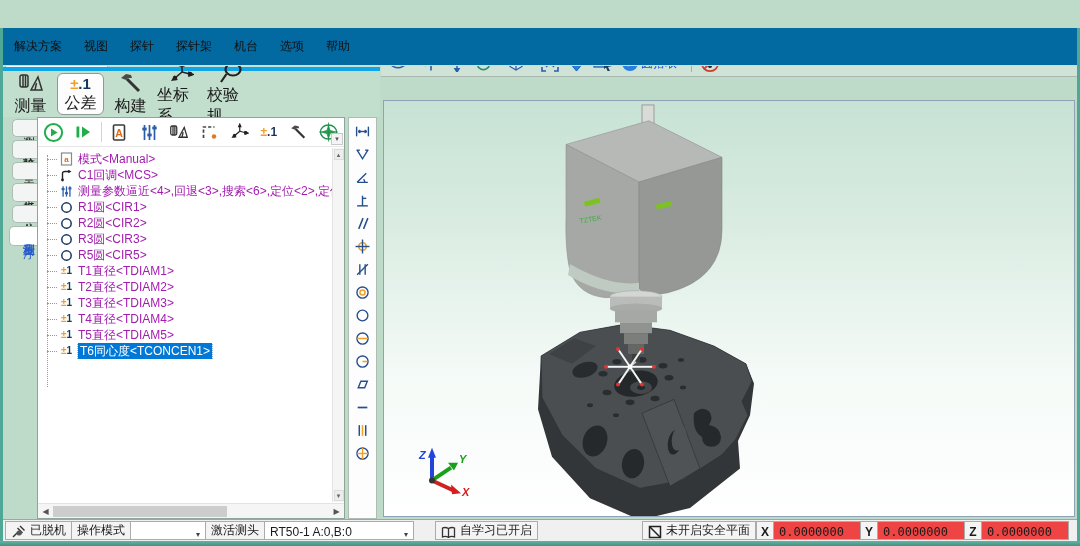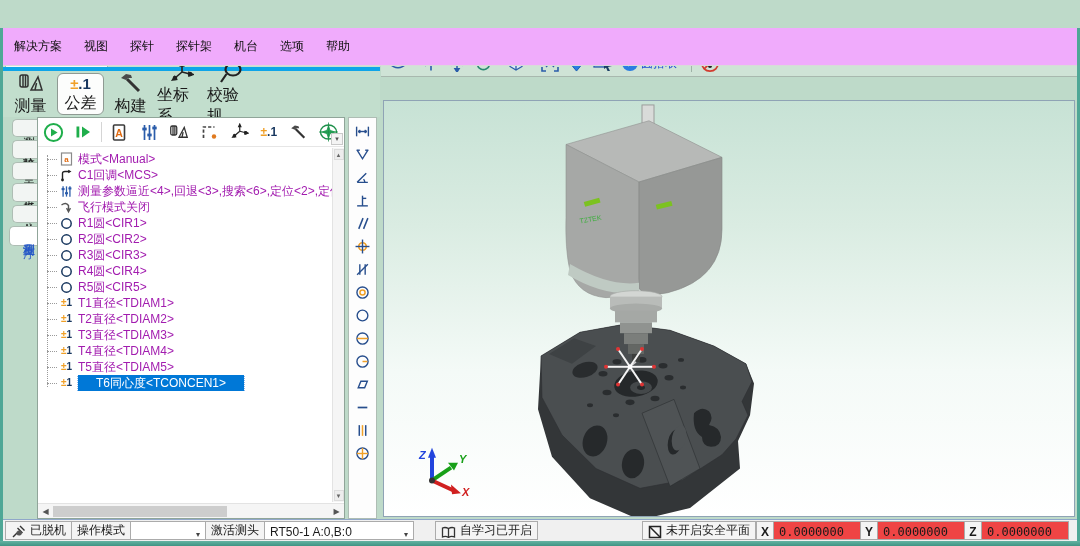--- a/index.html
+++ b/index.html
@@ -9,21 +9,21 @@
   .frame-l,.frame-r{position:absolute;top:28px;bottom:0;width:3px;background:#4fa796;z-index:5}
   .frame-l{left:0}.frame-r{right:0}
   .frame-b{position:absolute;left:0;right:0;bottom:0;height:5px;background:linear-gradient(#63b3a2,#3f9484);z-index:6}
   
   .titlebar{position:absolute;top:0;left:0;right:0;height:28px;background:linear-gradient(#2e8577,#74bfae);display:flex;align-items:center;z-index:4}
   .app-icon{margin-left:5px;width:18px;height:18px;display:flex}
   .title{position:absolute;left:0;right:0;text-align:center;color:#fff;font-size:12px;pointer-events:none}
   .win-btns{margin-left:auto;display:flex;z-index:2;margin-right:4px}
   .win-btn{width:30px;height:22px;display:flex;align-items:center;justify-content:center;color:#fff;font-size:12px;font-weight:bold}
   
-  .menubar{position:absolute;top:28px;left:3px;right:3px;height:38px;background:#f0abfc;display:flex;align-items:center;border-bottom:1px solid #d9d9d9;z-index:3}
+  .menubar{position:absolute;top:28px;left:3px;right:3px;height:38px;background:#0369a1;display:flex;align-items:center;border-bottom:1px solid #d9d9d9;z-index:3}
   .menu-item{padding:0 11px;height:100%;display:flex;align-items:center;color:#111}
   
   .lp{position:absolute;left:3px;top:50px;width:377px;bottom:27px}
   .lp-tabrow{height:21px;display:flex;border-bottom:4px solid #0ea5e9;background:#c6e0d1}
   .lp-tab{display:flex;align-items:center;gap:5px;background:#f5f8f6;border:1px solid #a8b8ae;border-bottom:none;padding:0 28px 0 8px;border-radius:2px 2px 0 0;margin-left:2px}
   .ribbon{height:46px;display:flex;align-items:center;padding-left:4px;gap:3px;background:#c2decd}
   .rib-btn{width:47px;height:42px;display:flex;flex-direction:column;align-items:center;justify-content:center;gap:1px}
   .rib-btn .icn{height:23px;display:flex;align-items:center}
   .rib-btn.active{background:#fcfdfc;border:1px solid #8f9a93;border-radius:6px}
   .rib-label{font-size:16px}
@@ -35,21 +35,21 @@
   .tree-toolbar{height:29px;border-bottom:1px solid #e6e6e6;display:flex;align-items:center;padding:0 3px;gap:5px;position:relative;flex:none}
   .tt-btn{width:25px;height:25px;display:flex;align-items:center;justify-content:center}
   .tt-sep{width:1px;height:20px;background:#d5d5d5}
   .tt-overflow{position:absolute;right:1px;bottom:1px;width:12px;height:12px;border:1px solid #c9c9c9;font-size:7px;display:flex;align-items:center;justify-content:center;color:#555;background:#f4f4f4}
   .tree{flex:1;overflow:hidden;padding:4px 0 0 6px;position:relative}
   .tree::before{content:"";position:absolute;left:9px;top:8px;height:232px;border-left:1px dotted #9a9a9a}
   .tree-row{height:16px;display:flex;align-items:center;white-space:nowrap;position:relative;padding-left:15px;overflow:hidden}
   .tree-row::before{content:"";position:absolute;left:3px;top:50%;width:10px;border-top:1px dotted #9a9a9a}
   .tree-row .icn{width:15px;height:14px;display:inline-flex;align-items:center;justify-content:center;margin-right:4px;flex:none}
   .tree-label{font-size:12px;color:#a21caf}
-  .tree-row.selected .tree-label{background:#0078d7;color:#fff;outline:1px dotted #8fb8e8;padding:0 18px}
+  .tree-row.selected .tree-label{background:#0078d7;color:#fff;outline:1px dotted #8fb8e8;padding:0 2px}
   .vscroll{position:absolute;right:0;top:30px;bottom:16px;width:12px;background:#f5f5f5;border-left:1px solid #e3e3e3;display:flex;flex-direction:column;justify-content:space-between;align-items:center;padding:1px 0}
   .varrow{width:10px;height:11px;font-size:6px;color:#666;display:flex;align-items:center;justify-content:center;background:#ededed;border:1px solid #dcdcdc}
   .hscroll{height:15px;border-top:1px solid #e3e3e3;display:flex;align-items:center;background:#f5f5f5;flex:none}
   .harrow{width:15px;height:13px;display:flex;align-items:center;justify-content:center;font-size:8px;color:#555}
   .hthumb{height:11px;background:#cdcdcd;width:57%}
   .gdt-strip{position:absolute;right:3px;top:0;width:29px;bottom:0;background:#fdfdfd;border:1px solid #aebdb4;display:flex;flex-direction:column;align-items:center;padding-top:3px;gap:2px}
   .gdt-btn{width:23px;height:21px;display:flex;align-items:center;justify-content:center}
   
   .rp{position:absolute;left:381px;top:50px;right:3px;bottom:27px}
   .rp-tabrow{height:21px;display:flex;background:#c6e0d1;border-bottom:1px solid #a8b8ae;align-items:flex-end}
@@ -298,29 +298,20 @@
                   <line x1="14.5" y1="2" x2="14.5" y2="17" stroke-width="1.9"></line>
                   <line x1="2.3" y1="6" x2="6.7" y2="6" stroke-width="3"></line>
                   <line x1="7.3" y1="12" x2="11.7" y2="12" stroke-width="3"></line>
                   <line x1="12.3" y1="5" x2="16.7" y2="5" stroke-width="3"></line>
                 </svg>
               </span>
               <span class="tree-label">测量参数逼近&lt;4&gt;,回退&lt;3&gt;,搜索&lt;6&gt;,定位&lt;2&gt;,定位加&lt;2&gt;,测</span>
             </div>
             <div class="tree-row">
               <span class="icn">
-                <svg width="14" height="13" viewBox="0 0 14 13" fill="none" stroke="#555" stroke-width="1.4">
-                  <path d="M1.5 4 Q6 0.8 8.5 4.5 L8.5 9"></path>
-                  <path d="M6.6 7.2 L8.5 10.8 L10.4 7.2"></path>
-                </svg>
-              </span>
-              <span class="tree-label">飞行模式关闭</span>
-            </div>
-            <div class="tree-row">
-              <span class="icn">
                 <svg width="13" height="13" viewBox="0 0 13 13">
                   <circle cx="6.5" cy="6.5" r="4.7" fill="none" stroke="#17365e" stroke-width="1.5"></circle>
                 </svg>
               </span>
               <span class="tree-label">R1圆&lt;CIR1&gt;</span>
             </div>
             <div class="tree-row">
               <span class="icn">
                 <svg width="13" height="13" viewBox="0 0 13 13">
                   <circle cx="6.5" cy="6.5" r="4.7" fill="none" stroke="#17365e" stroke-width="1.5"></circle>
@@ -328,28 +319,20 @@
               </span>
               <span class="tree-label">R2圆&lt;CIR2&gt;</span>
             </div>
             <div class="tree-row">
               <span class="icn">
                 <svg width="13" height="13" viewBox="0 0 13 13">
                   <circle cx="6.5" cy="6.5" r="4.7" fill="none" stroke="#17365e" stroke-width="1.5"></circle>
                 </svg>
               </span>
               <span class="tree-label">R3圆&lt;CIR3&gt;</span>
-            </div>
-            <div class="tree-row">
-              <span class="icn">
-                <svg width="13" height="13" viewBox="0 0 13 13">
-                  <circle cx="6.5" cy="6.5" r="4.7" fill="none" stroke="#17365e" stroke-width="1.5"></circle>
-                </svg>
-              </span>
-              <span class="tree-label">R4圆&lt;CIR4&gt;</span>
             </div>
             <div class="tree-row">
               <span class="icn">
                 <svg width="13" height="13" viewBox="0 0 13 13">
                   <circle cx="6.5" cy="6.5" r="4.7" fill="none" stroke="#17365e" stroke-width="1.5"></circle>
                 </svg>
               </span>
               <span class="tree-label">R5圆&lt;CIR5&gt;</span>
             </div>
             <div class="tree-row">

